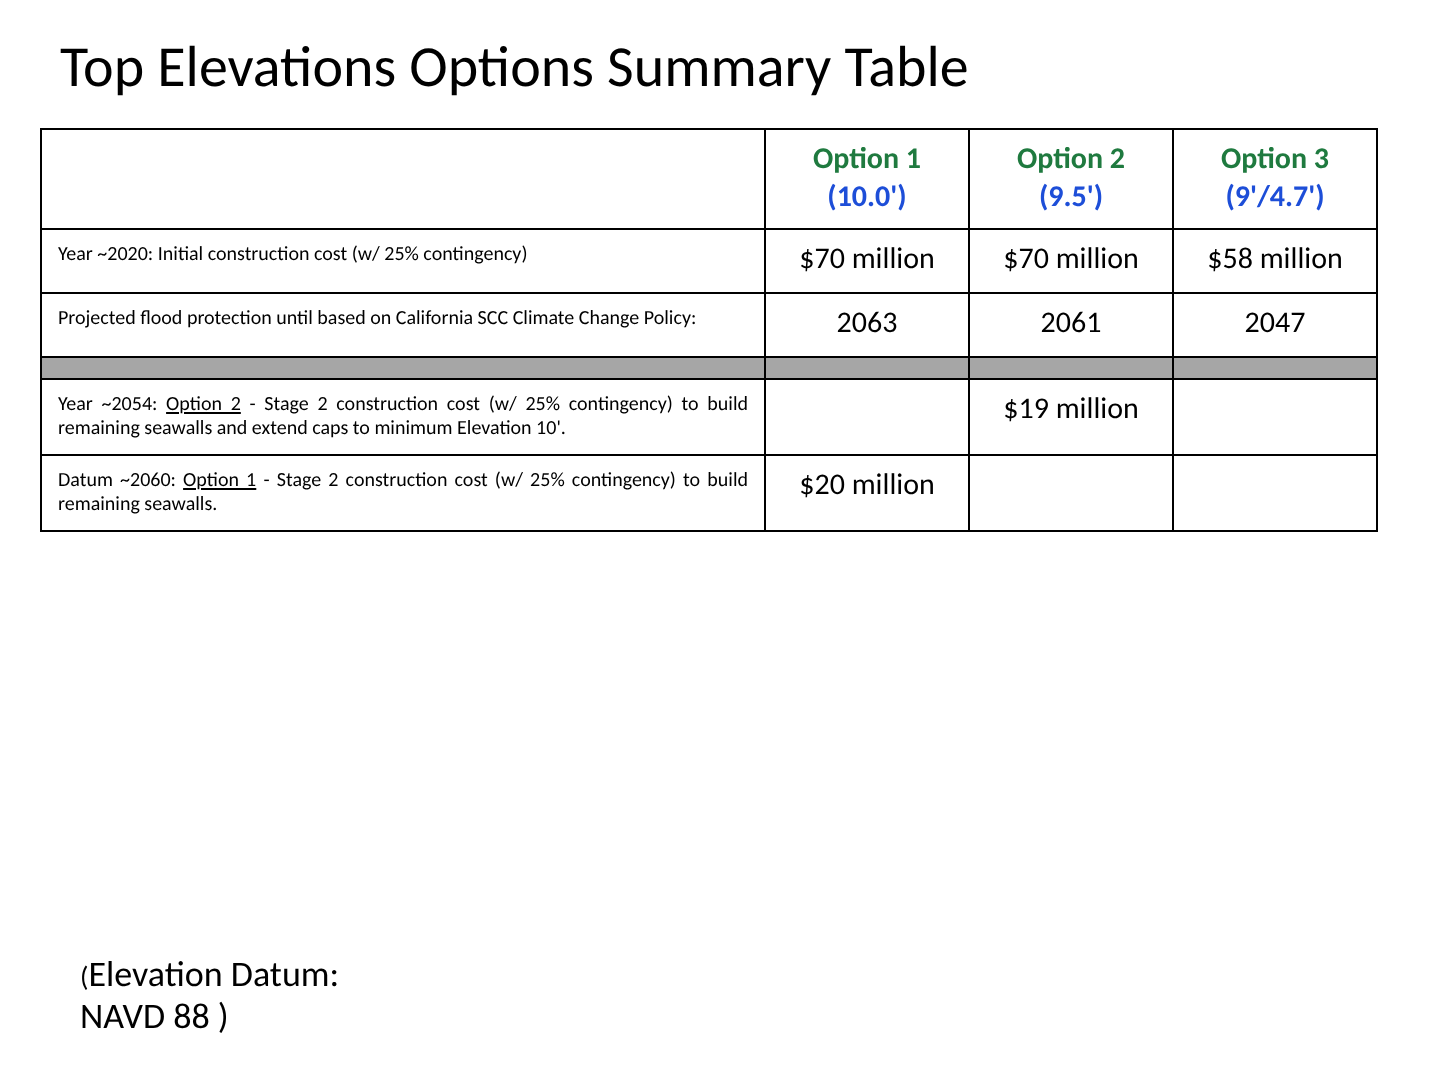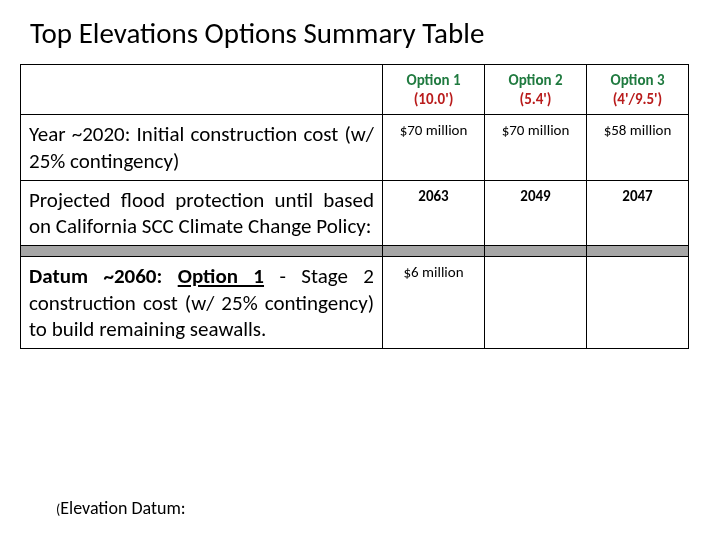--- a/index.html
+++ b/index.html
@@ -37,36 +37,36 @@
     line-height: 1.25;
   }
   col.c-desc { width: 362px; }
   col.c-opt  { width: 102px; }
   th.opt {
     text-align: center;
     font-weight: 700;
     font-size: 15px;
   }
   th.opt .name { color: #1f7a3f; display:block; }
-  th.opt .sub  { color: #b91c1c; display:block; }
+  th.opt .sub  { color: #1d4ed8; display:block; }
   td.desc {
     text-align: justify;
-    font-size: 21px;
+    font-size: 10px;
   }
   td.desc .nowrap { white-space: nowrap; }
   td.val {
     text-align: center;
     font-size: 15px;
   }
-  td.val.bold, span.bold { font-weight: 700; }
+  td.val.bold, span.bold { font-weight: 400; }
   tr.shade td { background: #a6a6a6; height: 10px; padding:0; }
   .underline { text-decoration: underline; }
   .footer {
     position: absolute;
-    left: 56px;
+    left: 40px;
     bottom: 20px;
     font-size: 18px;
     line-height: 1.2;
   }
 </style>
 </head>
 <body>
 
 <div class="slide">
   <h1 class="title">Top Elevations Options Summary Table</h1>
@@ -80,60 +80,69 @@
     </colgroup>
     <tbody>
         <tr>
       <th></th>
       <th class="opt">
         <span class="name">Option 1</span>
         <span class="sub">(10.0')</span>
       </th>
       <th class="opt">
         <span class="name">Option 2</span>
-        <span class="sub">(5.4')</span>
+        <span class="sub">(9.5')</span>
       </th>
       <th class="opt">
         <span class="name">Option 3</span>
-        <span class="sub">(4'/9.5')</span>
+        <span class="sub">(9'/4.7')</span>
       </th>
     </tr>
 
     <tr>
       <td class="desc" style="text-align:justify">
         <span class="nowrap">Year ~2020:</span><span> Initial construction cost (w/ 25% contingency)</span>
       </td>
       <td class="val">$70 million</td>
       <td class="val">$70 million</td>
       <td class="val">$58 million</td>
     </tr>
 
     <tr>
       <td class="desc">Projected flood protection until based on California SCC Climate Change Policy:</td>
       <td class="val bold">2063</td>
-      <td class="val bold">2049</td>
+      <td class="val bold">2061</td>
       <td class="val bold">2047</td>
     </tr>
 
     <tr class="shade">
       <td></td>
           <td></td>
           <td></td>
           <td></td>
     </tr>
 
 
+    <tr>
+      <td class="desc">
+        <span class="bold">Year ~2054: </span><span class="bold underline">Option 2</span><span> - Stage 2 construction cost (w/ 25% contingency) to build remaining seawalls and extend caps to minimum Elevation 10'.</span>
+      </td>
+      <td class="val"></td>
+      <td class="val">$19 million</td>
+      <td class="val"></td>
+    </tr>
 
     <tr>
       <td class="desc">
         <span class="bold">Datum ~2060: </span><span class="bold underline">Option 1</span><span> - Stage 2 construction cost (w/ 25% contingency) to build remaining seawalls.</span>
       </td>
-      <td class="val">$6 million</td>
+      <td class="val">$20 million</td>
       <td class="val"></td>
       <td class="val"></td>
     </tr>
   </tbody>
     </table>
 
   <div class="footer">
     <span style="font-size:14px">(</span><span>Elevation Datum:</span><br>
+    <span>NAVD 88 )</span>
   </div>
 </div>
 
 </body></html>

